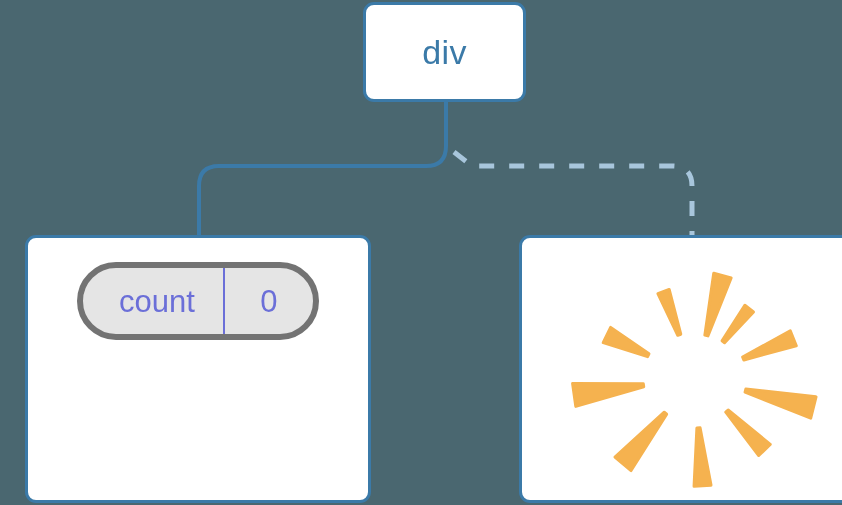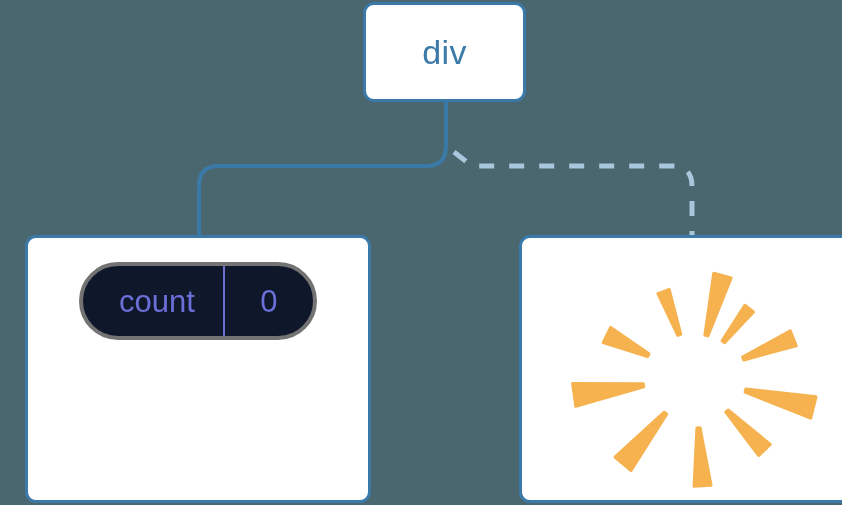--- a/index.html
+++ b/index.html
@@ -76,23 +76,23 @@
     line-height: 1;
     letter-spacing: 0.3px;
   }
 
   
   .state-pill {
     margin-top: 24px;
     display: flex;
     align-items: stretch;
     height: 78px;
-    border: 4px solid #737373;
+    border: 6px solid #737373;
     border-radius: 39px;
-    background: #0f172a;
+    background: #e5e5e5;
     box-sizing: border-box;
   }
   .state-pill .pill-key {
     display: flex;
     align-items: center;
     justify-content: center;
     padding: 0 28px 0 36px;
     font-size: 31px;
     color: #6B6FD8;
     border-right: 2px solid #6B6FD8;

